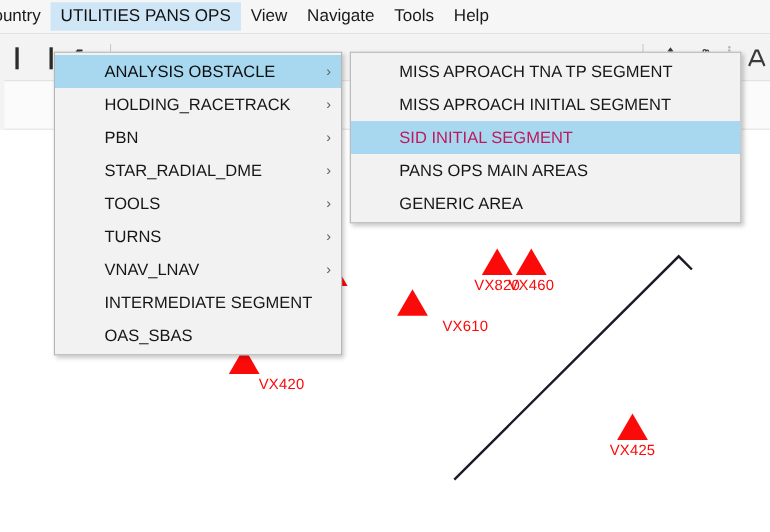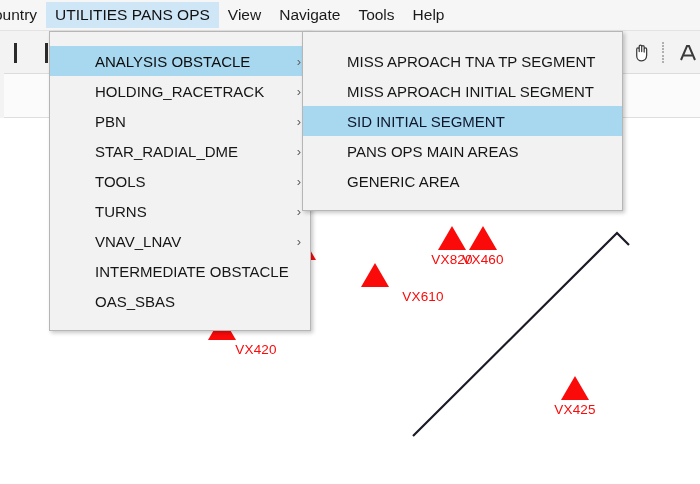--- a/index.html
+++ b/index.html
@@ -161,23 +161,24 @@
     font-family: "Liberation Sans", sans-serif;
     letter-spacing: 0.2px;
   }
 
   
   .menu-panel {
     position: absolute;
     background: #f2f2f2;
     border: 1px solid #b6b6b6;
     box-shadow: 2px 2px 4px rgba(0,0,0,0.22);
-    padding: 14px 0;
+    padding: 2px 0;
     box-sizing: border-box;
     z-index: 40;
+    margin-top: 16px;
   }
   #main-menu {
     left: 49px;
     top: 31px;
     width: 262px;
   }
   .menu-row {
     position: relative;
     height: 30px;
     display: flex;
@@ -199,40 +200,40 @@
     right: 9px;
     top: 50%;
     transform: translateY(-50%);
     font-size: 13px;
     color: #5e5e5e;
     line-height: 1;
   }
 
   
   #sub-menu {
-    left: 302px;
+    left: 318px;
     top: 31px;
-    width: 321px;
+    width: 356px;
   }
   .submenu-row {
     position: relative;
     height: 30px;
     display: flex;
     align-items: center;
     padding-left: 44px;
     padding-right: 14px;
     font-size: 15px;
     color: #161616;
     white-space: nowrap;
     cursor: default;
     box-sizing: border-box;
   }
   .submenu-row.selected {
     background: #a8d8f0;
-    color: #0f172a;
+    color: #be185d;
   }
 
   .leftrail {
     position: absolute;
     left: 0;
     top: 31px;
     width: 4px;
     height: 87px;
     background: #f3f3f3;
   }
@@ -356,21 +357,21 @@
       </div>
       <div class="menu-row">
         <span>TURNS</span>
         <span class="arrow">›</span>
       </div>
       <div class="menu-row">
         <span>VNAV_LNAV</span>
         <span class="arrow">›</span>
       </div>
       <div class="menu-row">
-        <span>INTERMEDIATE OBSTACLE</span>
+        <span>INTERMEDIATE SEGMENT</span>
       </div>
       <div class="menu-row">
         <span>OAS_SBAS</span>
       </div>
     </div>
 
   <div class="menu-panel" id="sub-menu">
       <div class="submenu-row">
         <span>MISS APROACH TNA TP SEGMENT</span>
       </div>

